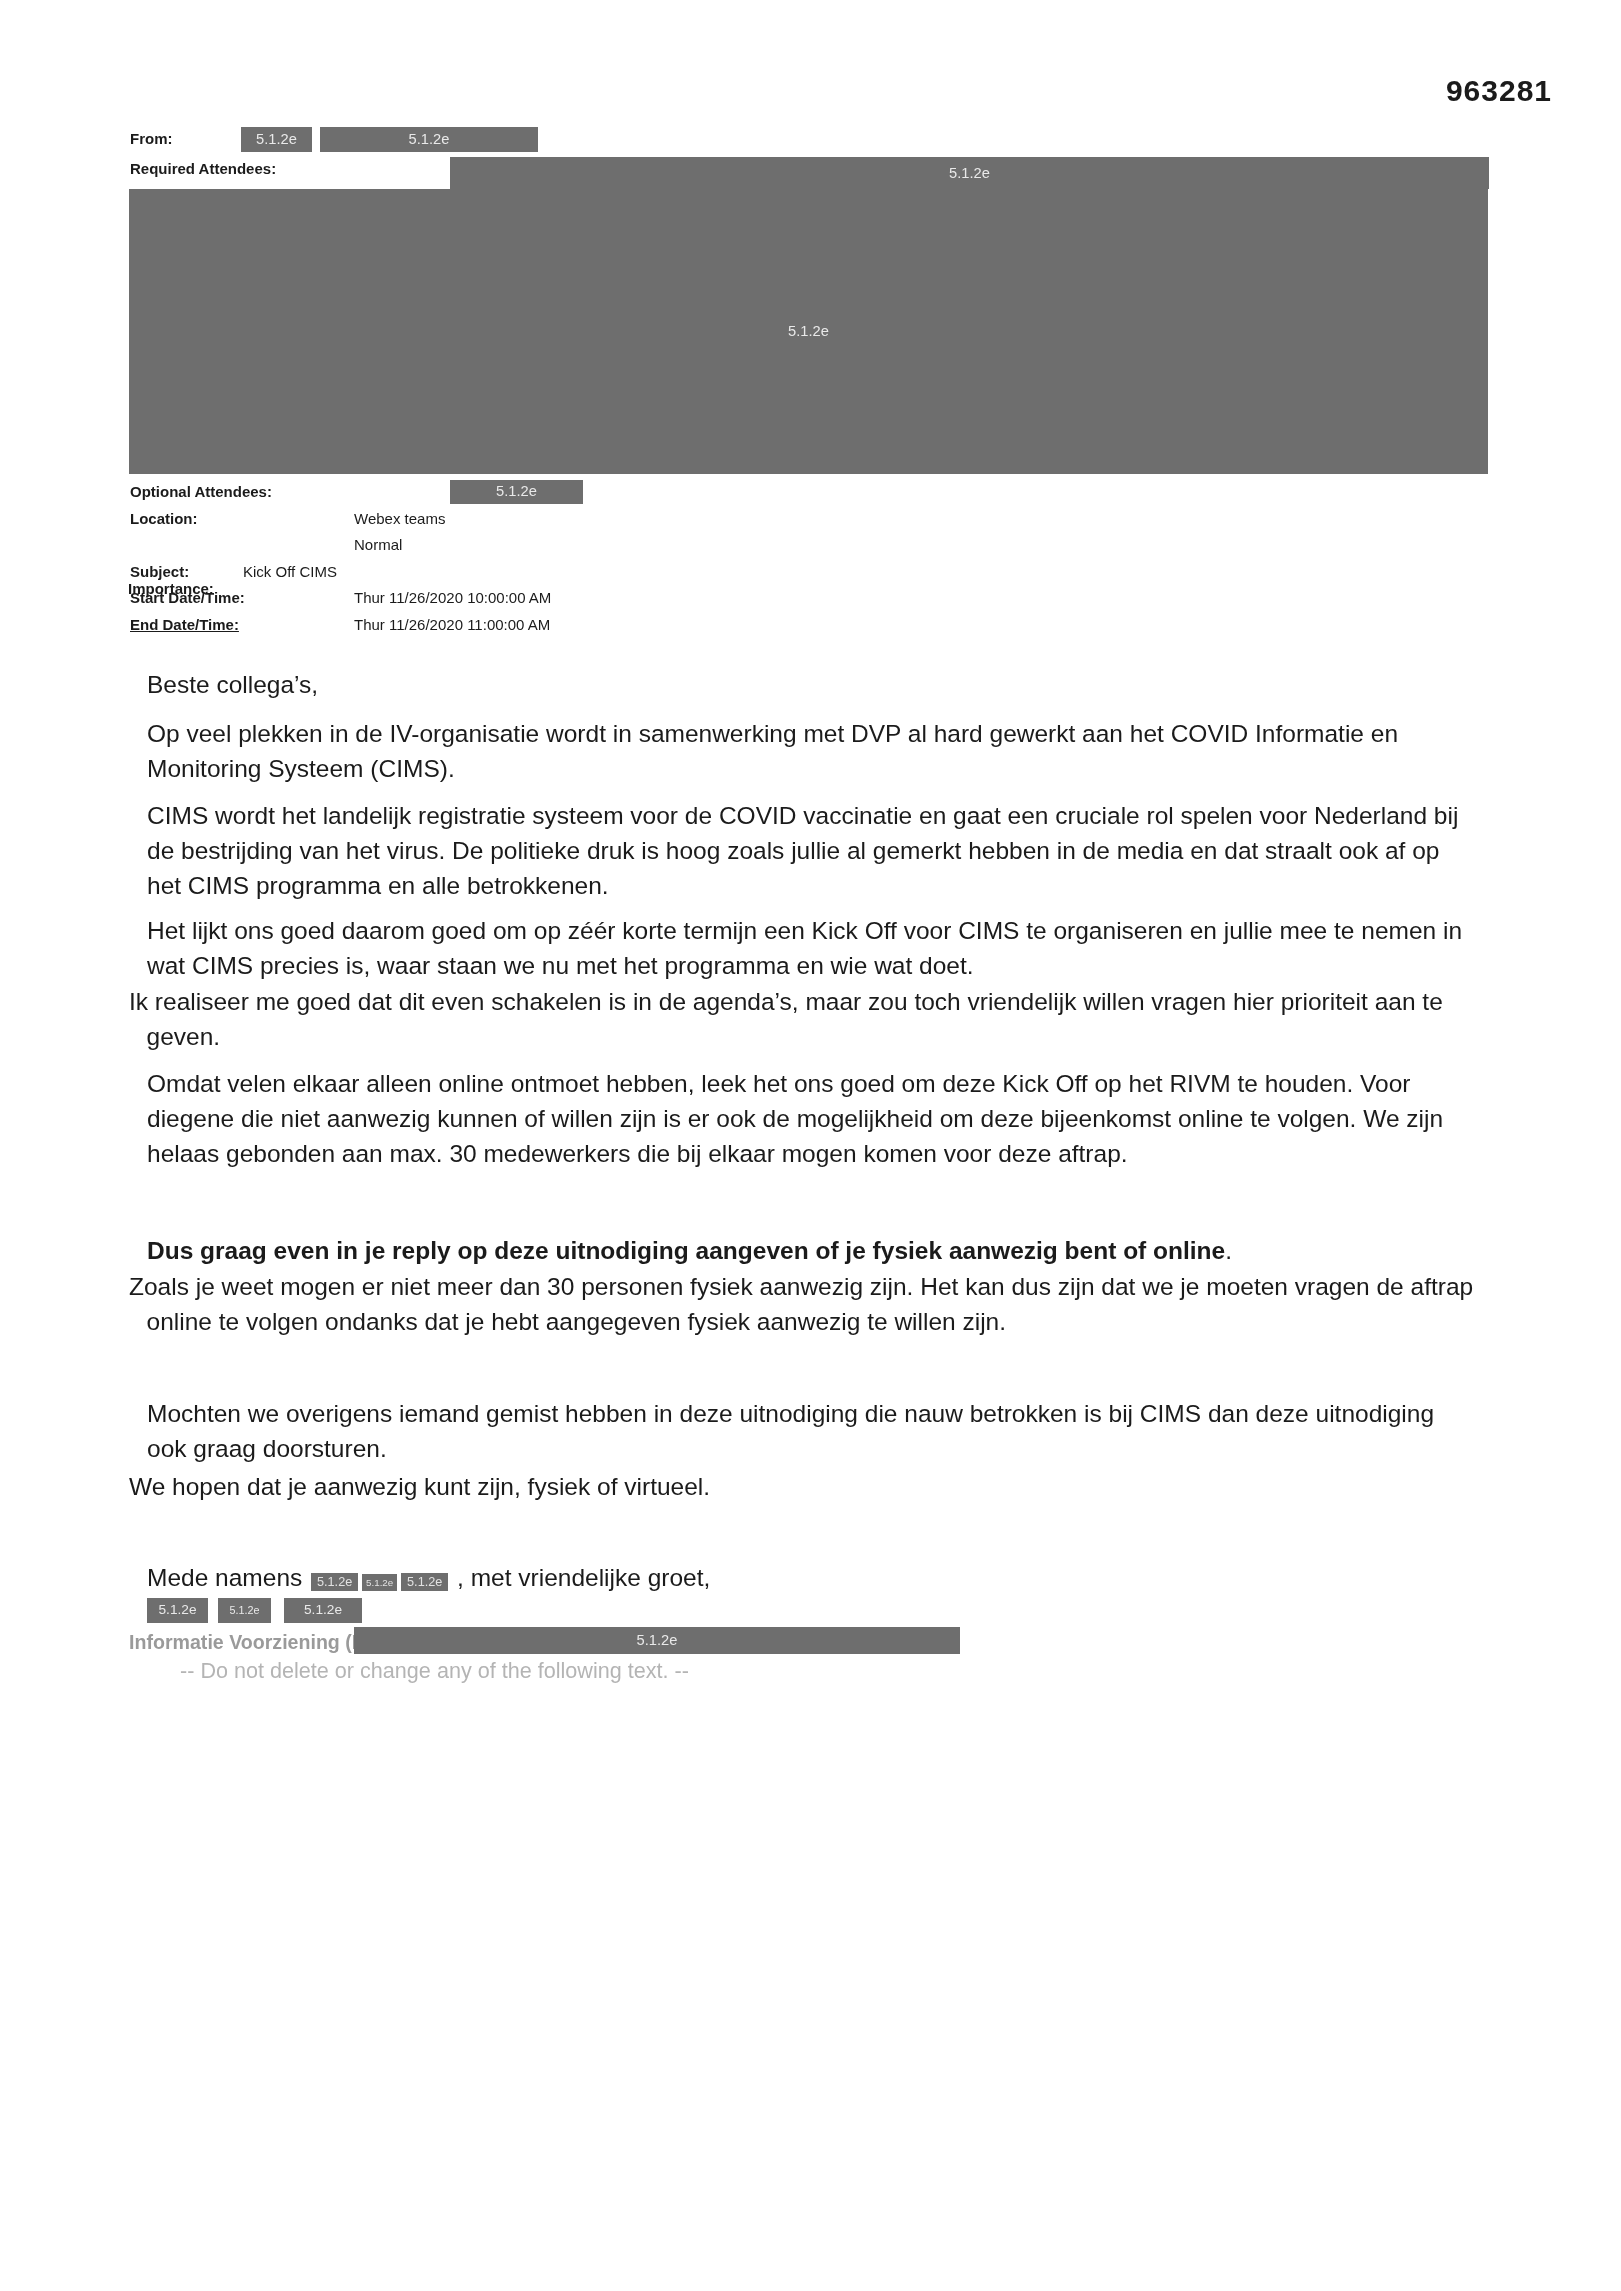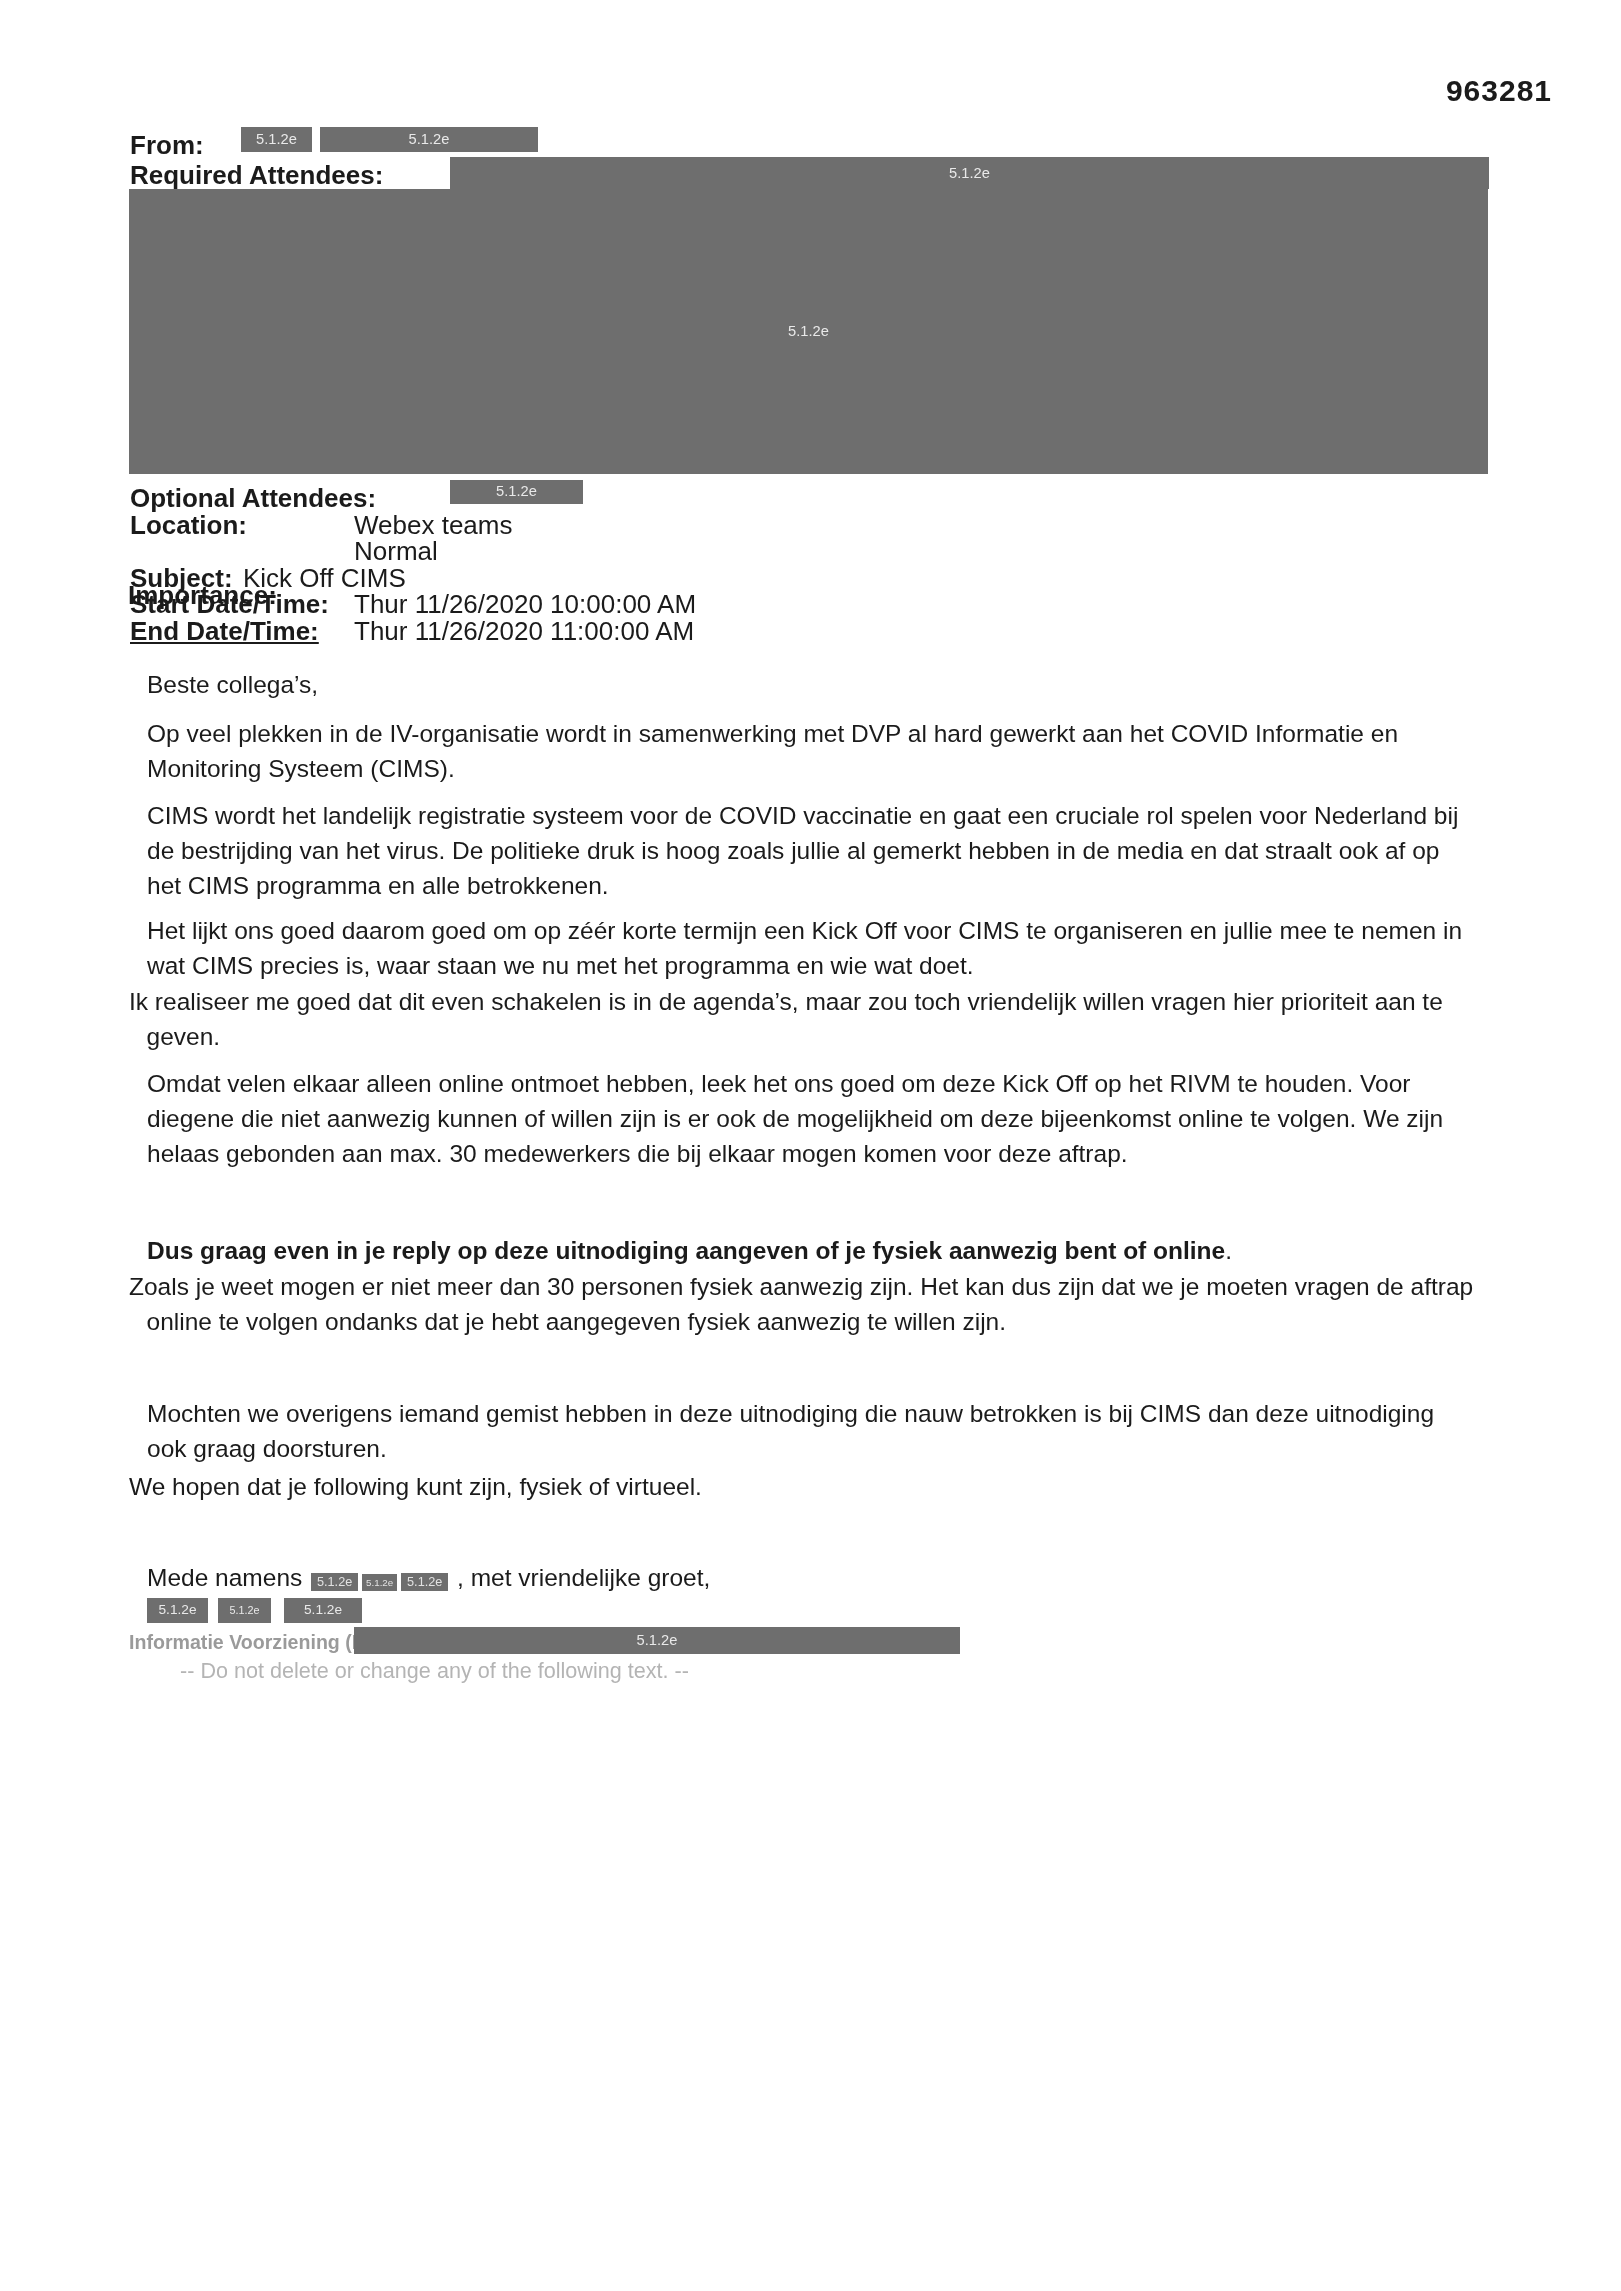--- a/index.html
+++ b/index.html
@@ -11,21 +11,21 @@
     font-family:"Liberation Sans", sans-serif;
     color:#1b1b1b;
     overflow:hidden;
   }
   .abs { position:absolute; }
 
   
   .doc-number { font-size:30px; font-weight:bold; letter-spacing:1px; }
 
   
-  .hrow { font-size:26px; white-space:nowrap; }
+  .hrow { font-size:15px; white-space:nowrap; }
   .hlabel { font-weight:bold; }
   .hvalue { font-weight:normal; }
 
   
   .redact {
     background:#6e6e6e;
     color:#e9e9e9;
     display:flex; align-items:center; justify-content:center;
     font-size:14.7px; line-height:1;
   }
@@ -115,21 +115,21 @@
   <div class="abs btxt" style="left:147px; top:1066px; width:1328px;">Omdat velen elkaar alleen online ontmoet hebben, leek het ons goed om deze Kick Off op het RIVM te houden. Voor diegene die niet aanwezig kunnen of willen zijn is er ook de mogelijkheid om deze bijeenkomst online te volgen. We zijn helaas gebonden aan max. 30 medewerkers die bij elkaar mogen komen voor deze aftrap.</div>
 
   <div class="abs btxt" style="left:147px; top:1233px; width:1358px;">
     <span class="bold">Dus graag even in je reply op deze uitnodiging aangeven of je fysiek aanwezig bent of online</span><span>.</span>
   </div>
 
   <div class="abs btxt hang" style="left:129px; top:1269px; width:1346px;">Zoals je weet mogen er niet meer dan 30 personen fysiek aanwezig zijn. Het kan dus zijn dat we je moeten vragen de aftrap online te volgen ondanks dat je hebt aangegeven fysiek aanwezig te willen zijn.</div>
 
   <div class="abs btxt" style="left:147px; top:1396px; width:1328px;">Mochten we overigens iemand gemist hebben in deze uitnodiging die nauw betrokken is bij CIMS dan deze uitnodiging ook graag doorsturen.</div>
 
-  <div class="abs btxt" style="left:129px; top:1469px; width:1346px;">We hopen dat je following kunt zijn, fysiek of virtueel.</div>
+  <div class="abs btxt" style="left:129px; top:1469px; width:1346px;">We hopen dat je aanwezig kunt zijn, fysiek of virtueel.</div>
 
   <div class="abs btxt" style="left:147px; top:1560px; width:1372px;">
     <span>Mede namens</span>
     <span class="redact-inline ri-sm">5.1.2e</span><span class="redact-inline ri-xs">5.1.2e</span><span class="redact-inline ri-sm">5.1.2e</span>
     <span>, met vriendelijke groet,</span>
   </div>
 
   <div class="abs redact" style="left:147px; top:1598px; width:61px; height:24.5px; font-size:13.7px;">5.1.2e</div>
   <div class="abs redact" style="left:218px; top:1598px; width:53px; height:24.5px; font-size:10.8px;">5.1.2e</div>
   <div class="abs redact" style="left:284px; top:1598px; width:78px; height:24.5px; font-size:13.7px;">5.1.2e</div>

